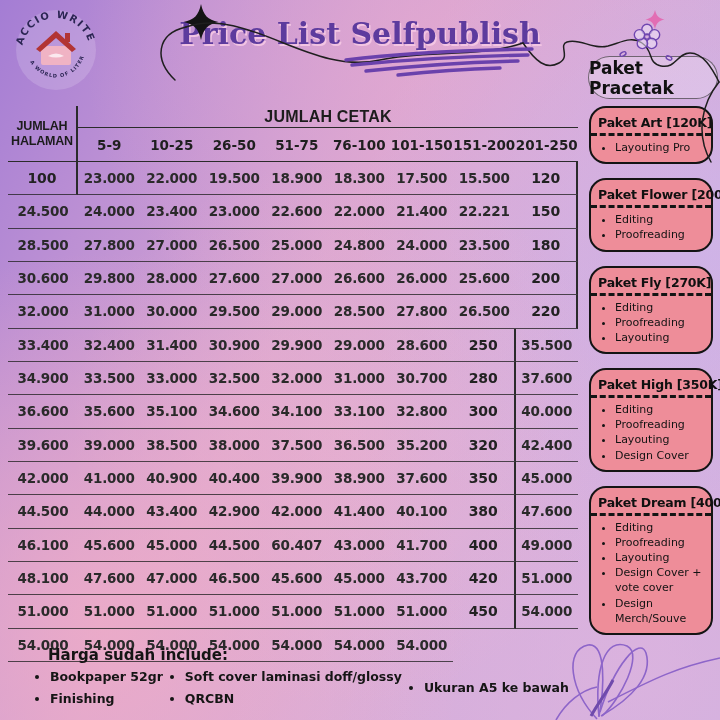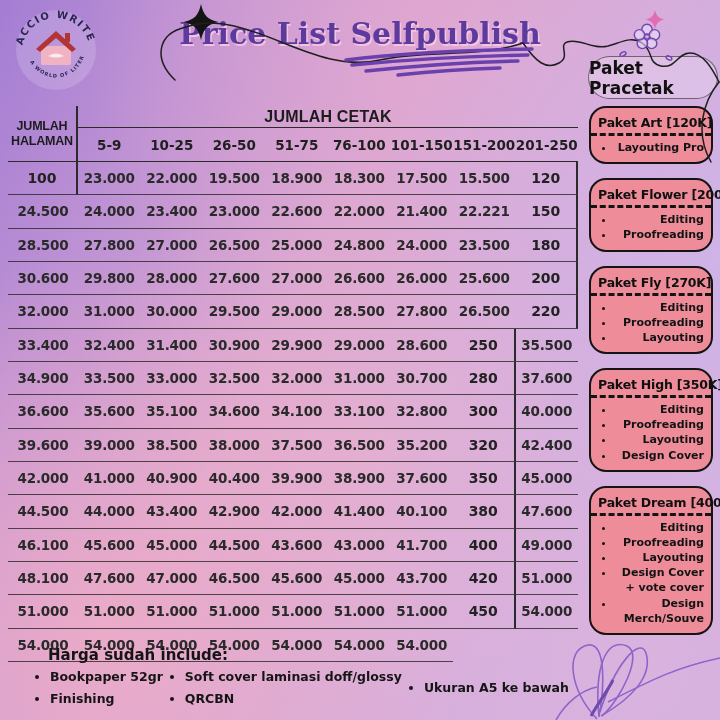--- a/index.html
+++ b/index.html
@@ -77,22 +77,22 @@
   }
   .package-card h3{
     margin:2px 0 3px; text-align:center; font-size:12.5px; font-weight:bold;
     color:#101010; letter-spacing:-.2px; white-space:nowrap;
   }
   .package-card hr{
     border:none; border-top:3px dashed #141414; margin:1px -7px 4px;
   }
   .package-card ul{
     margin:0; padding-left:17px; list-style:disc;
-    font-size:11px; font-weight:bold; color:#131313; line-height:1.38;
-    text-align:right;
+    font-size:11px; font-weight:normal; color:#131313; line-height:1.38;
+    text-align:left;
   }
 
   
   .includes{position:absolute; left:28px; top:646px; width:548px; z-index:2;}
   .includes h2{margin:0 0 2px 20px; font-size:15px; font-weight:bold; color:#141414;}
   .include-groups{display:flex; align-items:center; }
   .include-groups ul{
     margin:0; padding-left:22px; list-style:disc;
     font-size:12.5px; font-weight:bold; color:#151515; line-height:1.75;
     white-space:nowrap;
@@ -272,21 +272,21 @@
       <div class="cell">42.900</div>
       <div class="cell">42.000</div>
       <div class="cell">41.400</div>
       <div class="cell">40.100</div>
       <div class="row-label">380</div>
       <div class="cell">47.600</div>
       <div class="cell">46.100</div>
       <div class="cell">45.600</div>
       <div class="cell">45.000</div>
       <div class="cell">44.500</div>
-      <div class="cell">43.600</div>
+      <div class="cell">60.407</div>
       <div class="cell">43.000</div>
       <div class="cell">41.700</div>
       <div class="row-label">400</div>
       <div class="cell">49.000</div>
       <div class="cell">48.100</div>
       <div class="cell">47.600</div>
       <div class="cell">47.000</div>
       <div class="cell">46.500</div>
       <div class="cell">45.600</div>
       <div class="cell">45.000</div>

